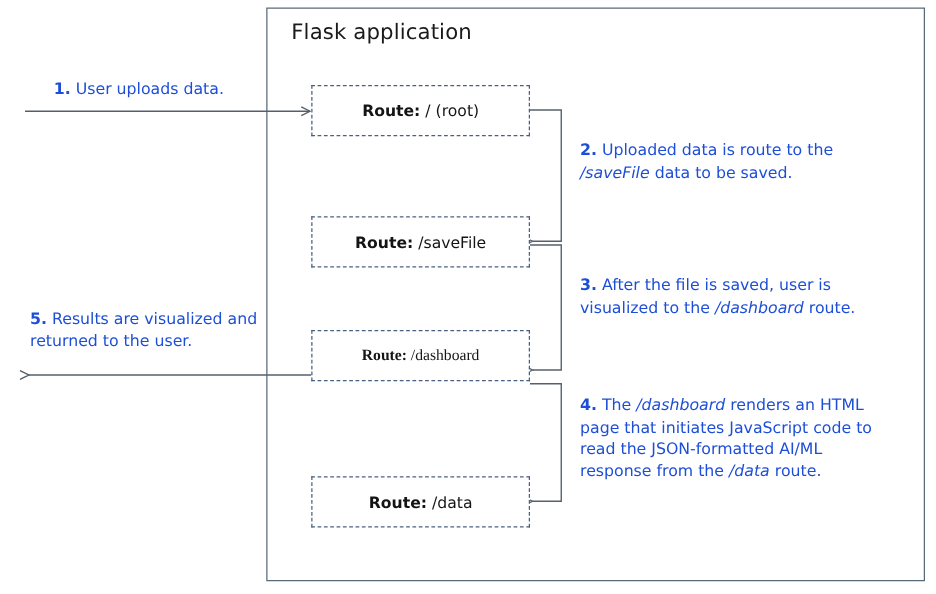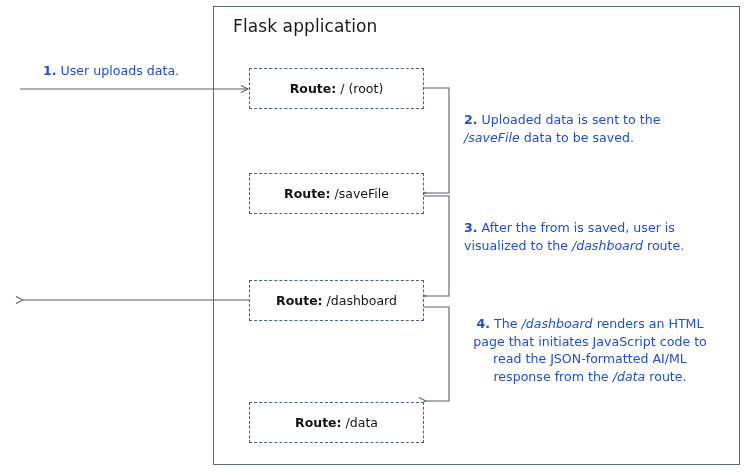--- a/index.html
+++ b/index.html
@@ -68,38 +68,38 @@
     color: #141414;
   }
   .route-box .rlabel b {
     font-weight: bold;
   }
   .route-box .rpath {
     font-weight: normal;
   }
   #box-root      { top: 68px; }
   #box-savefile  { top: 173px; }
-  #box-dashboard { top: 280px; }
-  #box-data      { top: 402px; }
+  #box-dashboard { top: 264px; font-family: Liberation Serif, serif; }
+  #box-data      { top: 381px; }
 
   
   .step-text {
     position: absolute;
     font-size: 12.6px;
     line-height: 17.5px;
     color: #1d4ed8;
     white-space: pre-line;
   }
   .step-text b { font-weight: bold; }
   .step-text i { font-style: italic; }
 
   #step1 { left: 31px;  top: 62px;  width: 180px; }
   #step2 { left: 452px; top: 111px; width: 250px; }
   #step3 { left: 452px; top: 219px; width: 258px; }
-  #step4 { left: 452px; top: 315px; width: 252px; text-align: center; }
+  #step4 { left: 452px; top: 315px; width: 252px; }
   #step5 { left: 12px;  top: 246px; width: 200px; }
 </style>
 </head>
 <body>
 
 <div id="canvas">
 
   <div class="app-container"></div>
   <div class="app-title">Flask application</div>
 
@@ -145,20 +145,21 @@
   <div class="route-box" id="box-dashboard">
     <span class="rlabel"><b>Route:</b> <span class="rpath">/dashboard</span></span>
   </div>
 
   <div class="route-box" id="box-data">
     <span class="rlabel"><b>Route:</b> <span class="rpath">/data</span></span>
   </div>
 
   <div class="step-text" id="step1"><b>1.</b> <span>User uploads data.</span></div>
 
-  <div class="step-text" id="step2"><b>2.</b> <span>Uploaded data is sent to the</span> <i>/saveFile</i> <span>data to be saved.</span></div>
+  <div class="step-text" id="step2"><b>2.</b> <span>Uploaded data is route to the</span> <i>/saveFile</i> <span>data to be saved.</span></div>
 
-  <div class="step-text" id="step3"><b>3.</b> <span>After the from is saved, user is</span> <span>visualized to the</span> <i>/dashboard</i> <span>route.</span></div>
+  <div class="step-text" id="step3"><b>3.</b> <span>After the file is saved, user is</span> <span>visualized to the</span> <i>/dashboard</i> <span>route.</span></div>
 
   <div class="step-text" id="step4"><b>4.</b> <span>The</span> <i>/dashboard</i> <span>renders an HTML page that initiates JavaScript code to read the JSON-formatted AI/ML response from the</span> <i>/data</i> <span>route.</span></div>
 
+  <div class="step-text" id="step5"><b>5.</b> <span>Results are visualized</span> <span>and returned to the user.</span></div>
 
 </div>
 
 </body></html>

